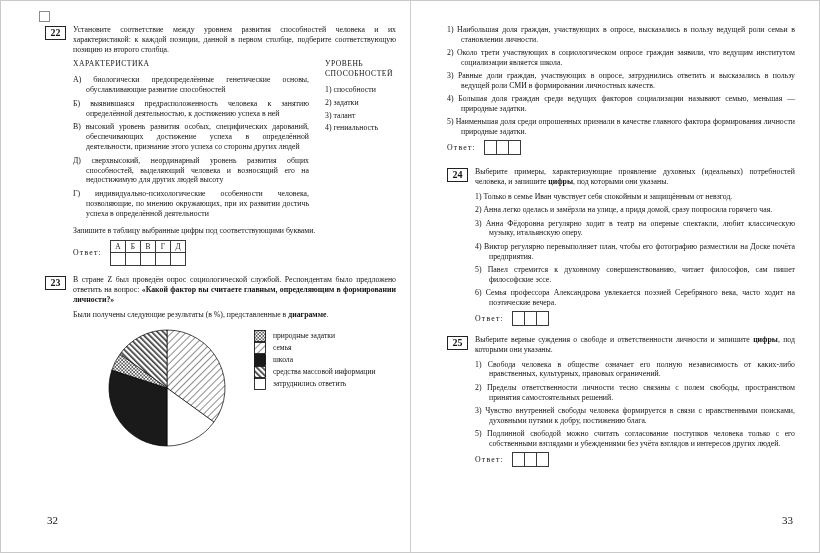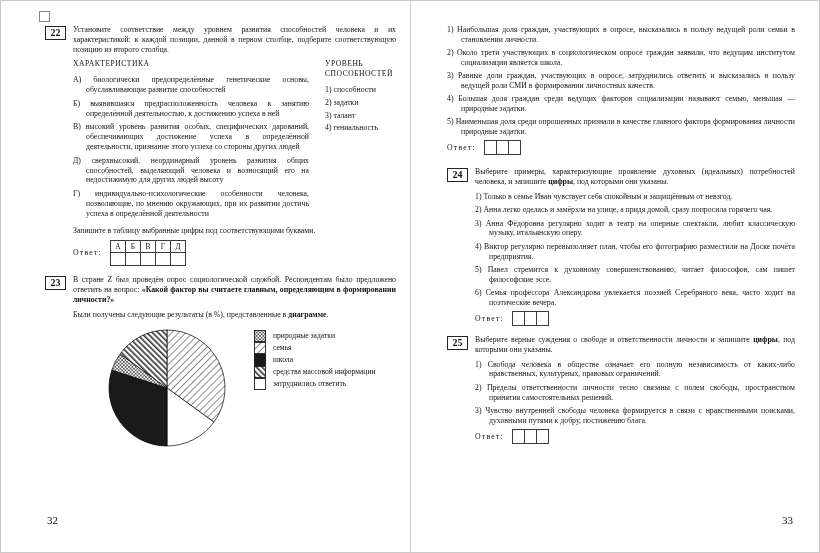--- a/index.html
+++ b/index.html
@@ -228,20 +228,21 @@
       </div>
     </div>
 
     <div class="task">
       <div class="tasknum">25</div>
       <div class="taskbody">
         <p class="para"><span>Выберите верные суждения о свободе и ответственности личности и запишите </span><b>цифры</b><span>, под которыми они указаны.</span></p>
         <p class="item"><span>1)</span> <span>Свобода человека в обществе означает его полную независимость от каких-либо нравственных, культурных, правовых ограничений.</span></p>
         <p class="item"><span>2)</span> <span>Пределы ответственности личности тесно связаны с полем свободы, пространством принятия самостоятельных решений.</span></p>
         <p class="item"><span>3)</span> <span>Чувство внутренней свободы человека формируется в связи с нравственными поисками, духовными путями к добру, постижению блага.</span></p>
+        <p class="item"><span>5)</span> <span>Подлинной свободой можно считать согласование поступков человека только с его собственными взглядами и убеждениями без учёта взглядов и интересов других людей.</span></p>
         <div class="ansrow">
           <span class="anslabel">Ответ:</span>
           <span class="cells">
               <span class="cell"></span>
               <span class="cell"></span>
               <span class="cell"></span>
             </span>
         </div>
       </div>
     </div>

